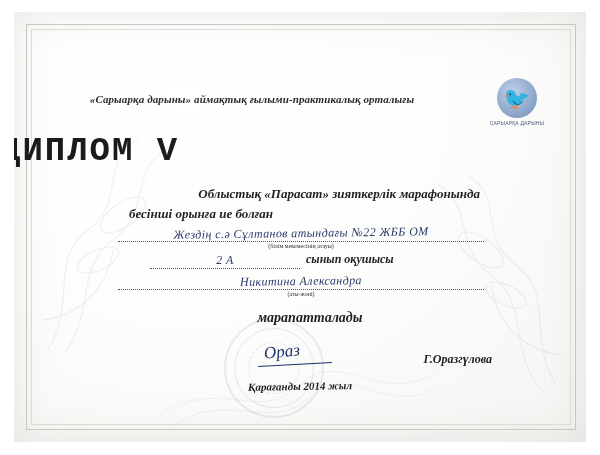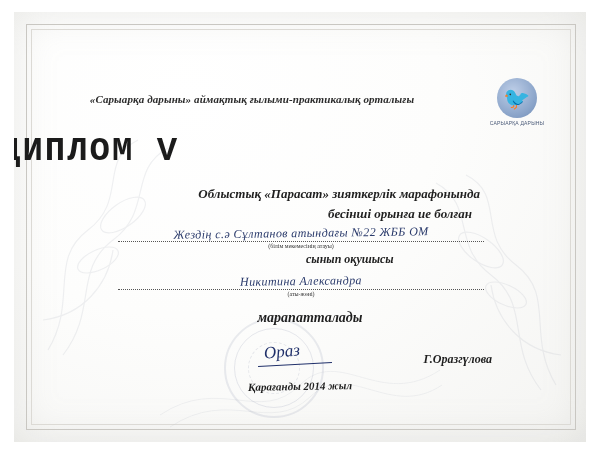--- a/index.html
+++ b/index.html
@@ -179,24 +179,24 @@
     top: 186px;
     width: 360px;
     text-align: right;
     font-size: 13px;
     font-weight: bold;
     font-style: italic;
     color: #1f1f1f;
   }
   .line-2 {
     position: absolute;
-    left: 112px;
+    left: 129px;
     top: 206px;
     width: 360px;
-    text-align: right;
+    text-align: left;
     font-size: 13px;
     font-weight: bold;
     font-style: italic;
     color: #1f1f1f;
   }
 
   
   .fill-row {
     position: absolute;
     height: 18px;
@@ -407,20 +407,24 @@
 
   <div class="line-1">Облыстық «Парасат» зияткерлік марафонында</div>
   <div class="line-2">бесінші орынға ие болған</div>
 
   <div class="fill-row row-school">
     <div class="dots"></div>
     <div class="hand">Жездің с.ә Сұлтанов атындағы №22 ЖББ ОМ</div>
   </div>
   <div class="caption-small cap-school">(білім мекемесінің атауы)</div>
 
+  <div class="fill-row row-class">
+    <div class="dots"></div>
+    <div class="hand">2 А</div>
+  </div>
   <div class="class-label">сынып оқушысы</div>
 
   <div class="fill-row row-name">
     <div class="dots"></div>
     <div class="hand">Никитина Александра</div>
   </div>
   <div class="caption-small cap-name">(аты-жөні)</div>
 
   <div class="awarded">марапатталады</div>
 

